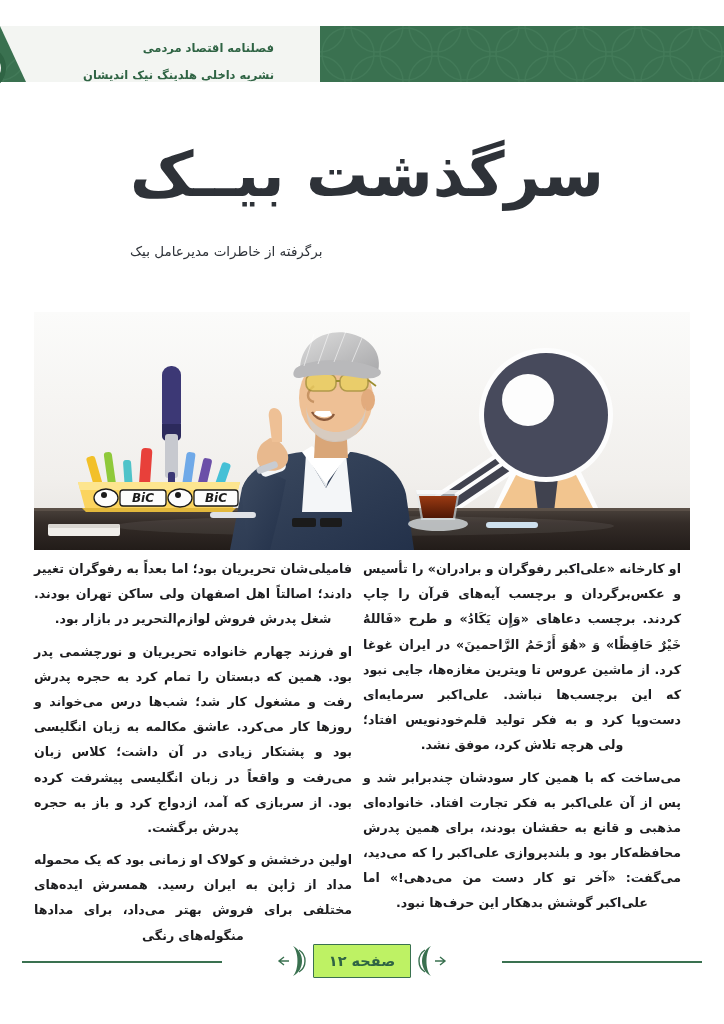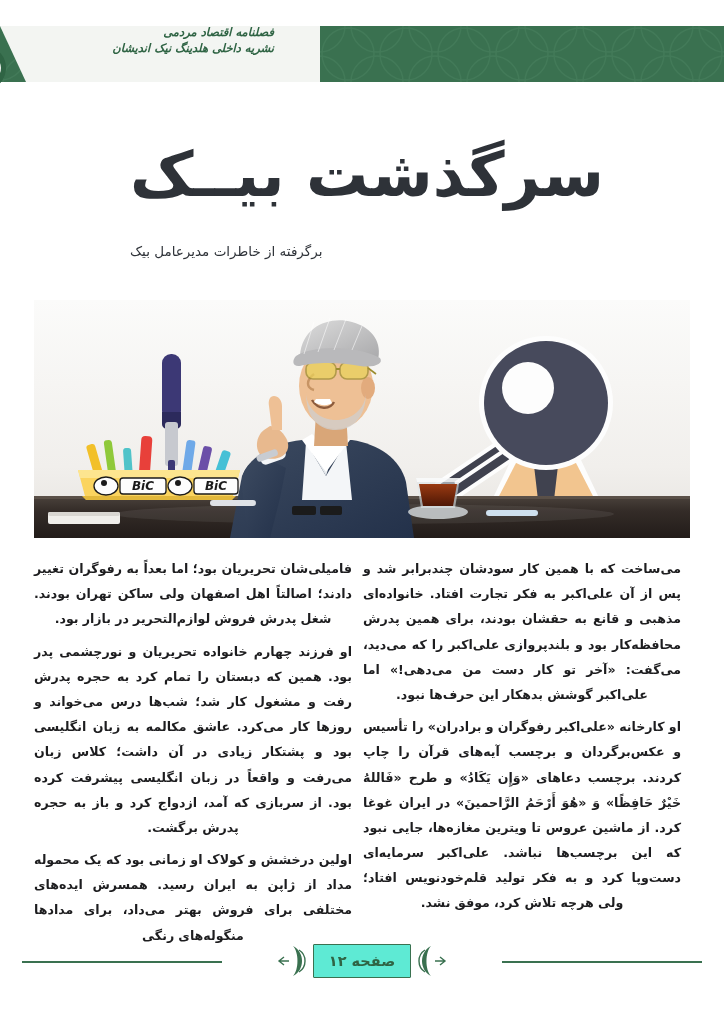--- a/index.html
+++ b/index.html
@@ -37,26 +37,25 @@
     opacity: .55;
   }
   .masthead-titles {
     position: absolute;
     top: 0;
     left: 24px;
     width: 250px;
     height: 56px;
     display: flex;
     flex-direction: column;
-    justify-content: flex-start;
+    justify-content: flex-end;
     align-items: flex-start;
-    gap: 3px;
+    gap: 14px;
     direction: rtl;
     text-align: right;
-    font-style: italic;
   }
   .masthead-line1,
   .masthead-line2 {
     color: #2f6444;
     font-weight: 700;
     letter-spacing: .2px;
     white-space: nowrap;
     line-height: 1.15;
   }
   .masthead-line1 { font-size: 11.5px; }
@@ -99,21 +98,21 @@
     margin-top: 14px;
     font-size: 12px;
     font-weight: 400;
     color: #3a3d42;
     text-align: left;
   }
 
   
   .hero {
     position: absolute;
-    top: 300px;
+    top: 312px;
     left: 34px;
     width: 656px;
     height: 238px;
     overflow: hidden;
     background: #fdba74;
   }
   .hero-svg { display: block; width: 100%; height: 100%; }
 
   
   .article {
@@ -164,21 +163,21 @@
   }
   .footer-rule.right { right: 22px; }
   .footer-rule.left  { left: 22px; }
   .footer-badge {
     position: relative;
     z-index: 3;
     min-width: 96px;
     height: 32px;
     border: 1.6px solid #3a7150;
     border-radius: 1px;
-    background: #5eead4;
+    background: #bef264;
     display: flex;
     align-items: center;
     justify-content: center;
     color: #2f6444;
     font-size: 14.5px;
     font-weight: 700;
     direction: rtl;
     letter-spacing: .5px;
   }
   .footer-orn {
@@ -400,22 +399,22 @@
 
 <div class="article">
 
   <div class="column">
     <p class="para">فامیلی‌شان تحریریان بود؛ اما بعداً به رفوگران تغییر دادند؛ اصالتاً اهل اصفهان ولی ساکن تهران بودند. شغل پدرش فروش لوازم‌التحریر در بازار بود.</p>
     <p class="para">او فرزند چهارم خانواده تحریریان و نورچشمی پدر بود. همین که دبستان را تمام کرد به حجره پدرش رفت و مشغول کار شد؛ شب‌ها درس می‌خواند و روزها کار می‌کرد. عاشق مکالمه به زبان انگلیسی بود و پشتکار زیادی در آن داشت؛ کلاس زبان می‌رفت و واقعاً در زبان انگلیسی پیشرفت کرده بود. از سربازی که آمد، ازدواج کرد و باز به حجره پدرش برگشت.</p>
     <p class="para">اولین درخشش و کولاک او زمانی بود که یک محموله مداد از ژاپن به ایران رسید. همسرش ایده‌های مختلفی برای فروش بهتر می‌داد، برای مدادها منگوله‌های رنگی</p>
   </div>
 
   <div class="column">
+    <p class="para tight">او کارخانه «علی‌اکبر رفوگران و برادران» را تأسیس و عکس‌برگردان و برچسب آیه‌های قرآن را چاپ کردند. برچسب دعاهای «وَإِن یَکَادُ» و طرح «فَاللهُ خَیْرٌ حَافِظًا» وَ «هُوَ أَرْحَمُ الرَّاحمینَ» در ایران غوغا کرد. از ماشین عروس تا ویترین مغازه‌ها، جایی نبود که این برچسب‌ها نباشد. علی‌اکبر سرمایه‌ای دست‌وپا کرد و به فکر تولید قلم‌خودنویس افتاد؛ ولی هرچه تلاش کرد، موفق نشد.</p>
     <p class="para">می‌ساخت که با همین کار سودشان چندبرابر شد و پس از آن علی‌اکبر به فکر تجارت افتاد. خانواده‌ای مذهبی و قانع به حقشان بودند، برای همین پدرش محافظه‌کار بود و بلندپروازی علی‌اکبر را که می‌دید، می‌گفت: «آخر تو کار دست من می‌دهی!» اما علی‌اکبر گوشش بدهکار این حرف‌ها نبود.</p>
-    <p class="para tight">او کارخانه «علی‌اکبر رفوگران و برادران» را تأسیس و عکس‌برگردان و برچسب آیه‌های قرآن را چاپ کردند. برچسب دعاهای «وَإِن یَکَادُ» و طرح «فَاللهُ خَیْرٌ حَافِظًا» وَ «هُوَ أَرْحَمُ الرَّاحمینَ» در ایران غوغا کرد. از ماشین عروس تا ویترین مغازه‌ها، جایی نبود که این برچسب‌ها نباشد. علی‌اکبر سرمایه‌ای دست‌وپا کرد و به فکر تولید قلم‌خودنویس افتاد؛ ولی هرچه تلاش کرد، موفق نشد.</p>
   </div>
 
 </div>
 
 <div class="footer">
   <div class="footer-rule right"></div>
   <div class="footer-rule left"></div>
 
   <svg class="footer-arrow" viewBox="0 0 16 16">
     <path d="M2 8 L11 8 M7 4 L12 8 L7 12" fill="none" stroke="currentColor" stroke-width="1.4"></path>

